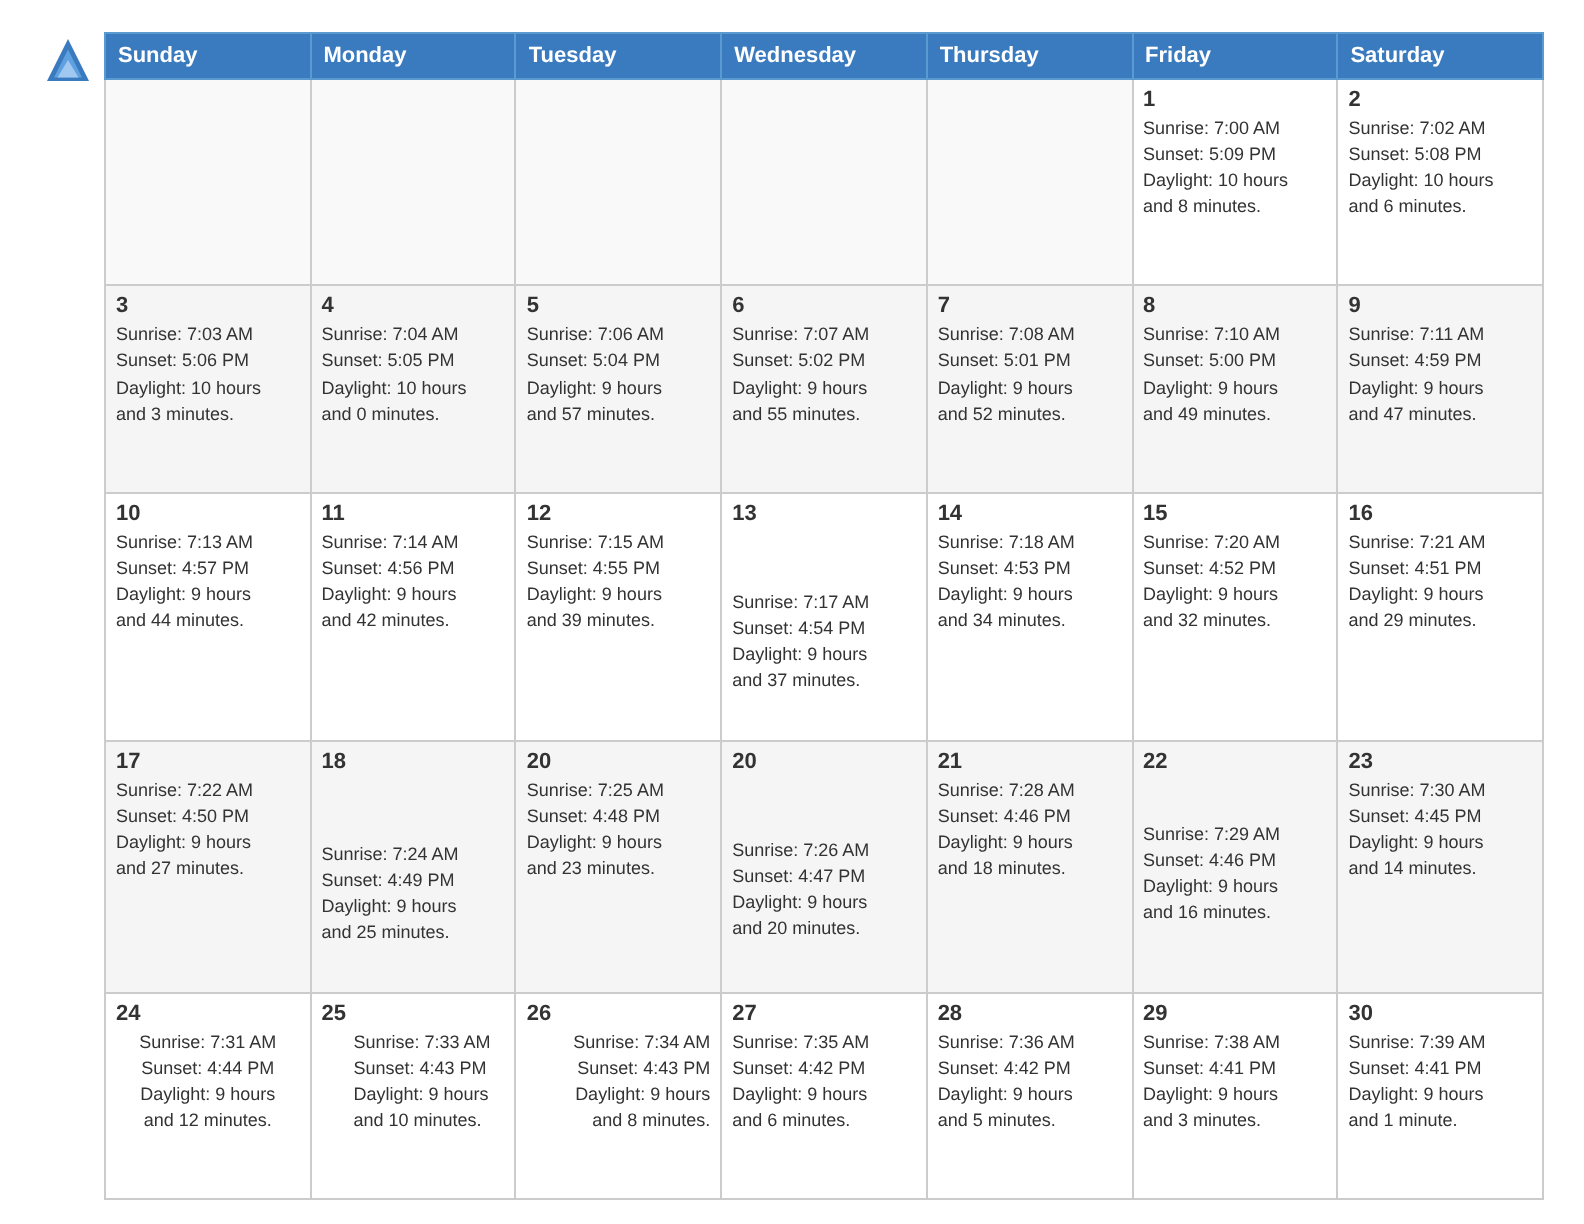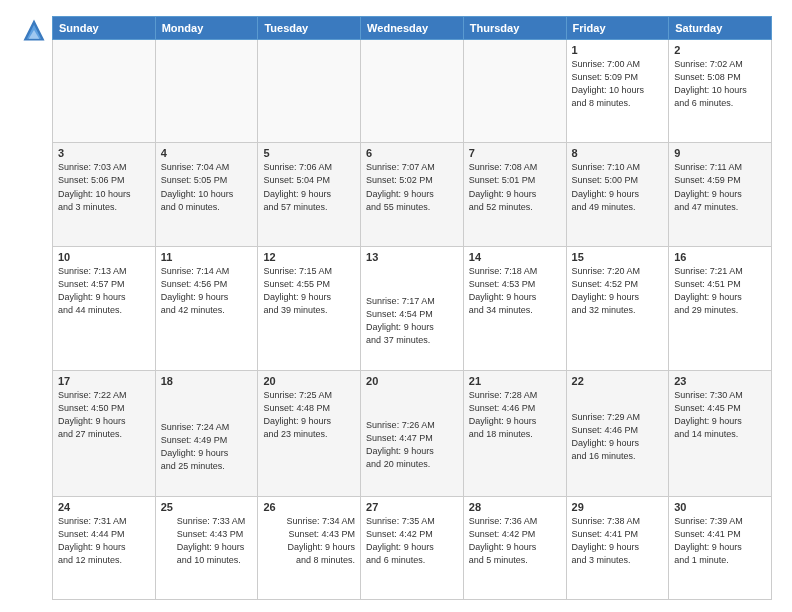--- a/index.html
+++ b/index.html
@@ -303,21 +303,21 @@
             <span class="day-num">23</span>
             <div class="day-info" style="white-space: pre-line;">Sunrise: 7:30 AM
 Sunset: 4:45 PM
 Daylight: 9 hours
 and 14 minutes.</div>
           </td>
         </tr>
         <tr>
           <td>
             <span class="day-num">24</span>
-            <div class="day-info" style="white-space: pre-line;">Sunrise: 7:31 AM
+            <div class="day-info" style="white-space: pre-line; text-align: center;">Sunrise: 7:31 AM
 Sunset: 4:44 PM
 Daylight: 9 hours
 and 12 minutes.</div>
           </td>
           <td>
             <span class="day-num">25</span>
             <div class="day-info" style="white-space: pre-line; margin-left: 16px;">Sunrise: 7:33 AM
 Sunset: 4:43 PM
 Daylight: 9 hours
 and 10 minutes.</div>

